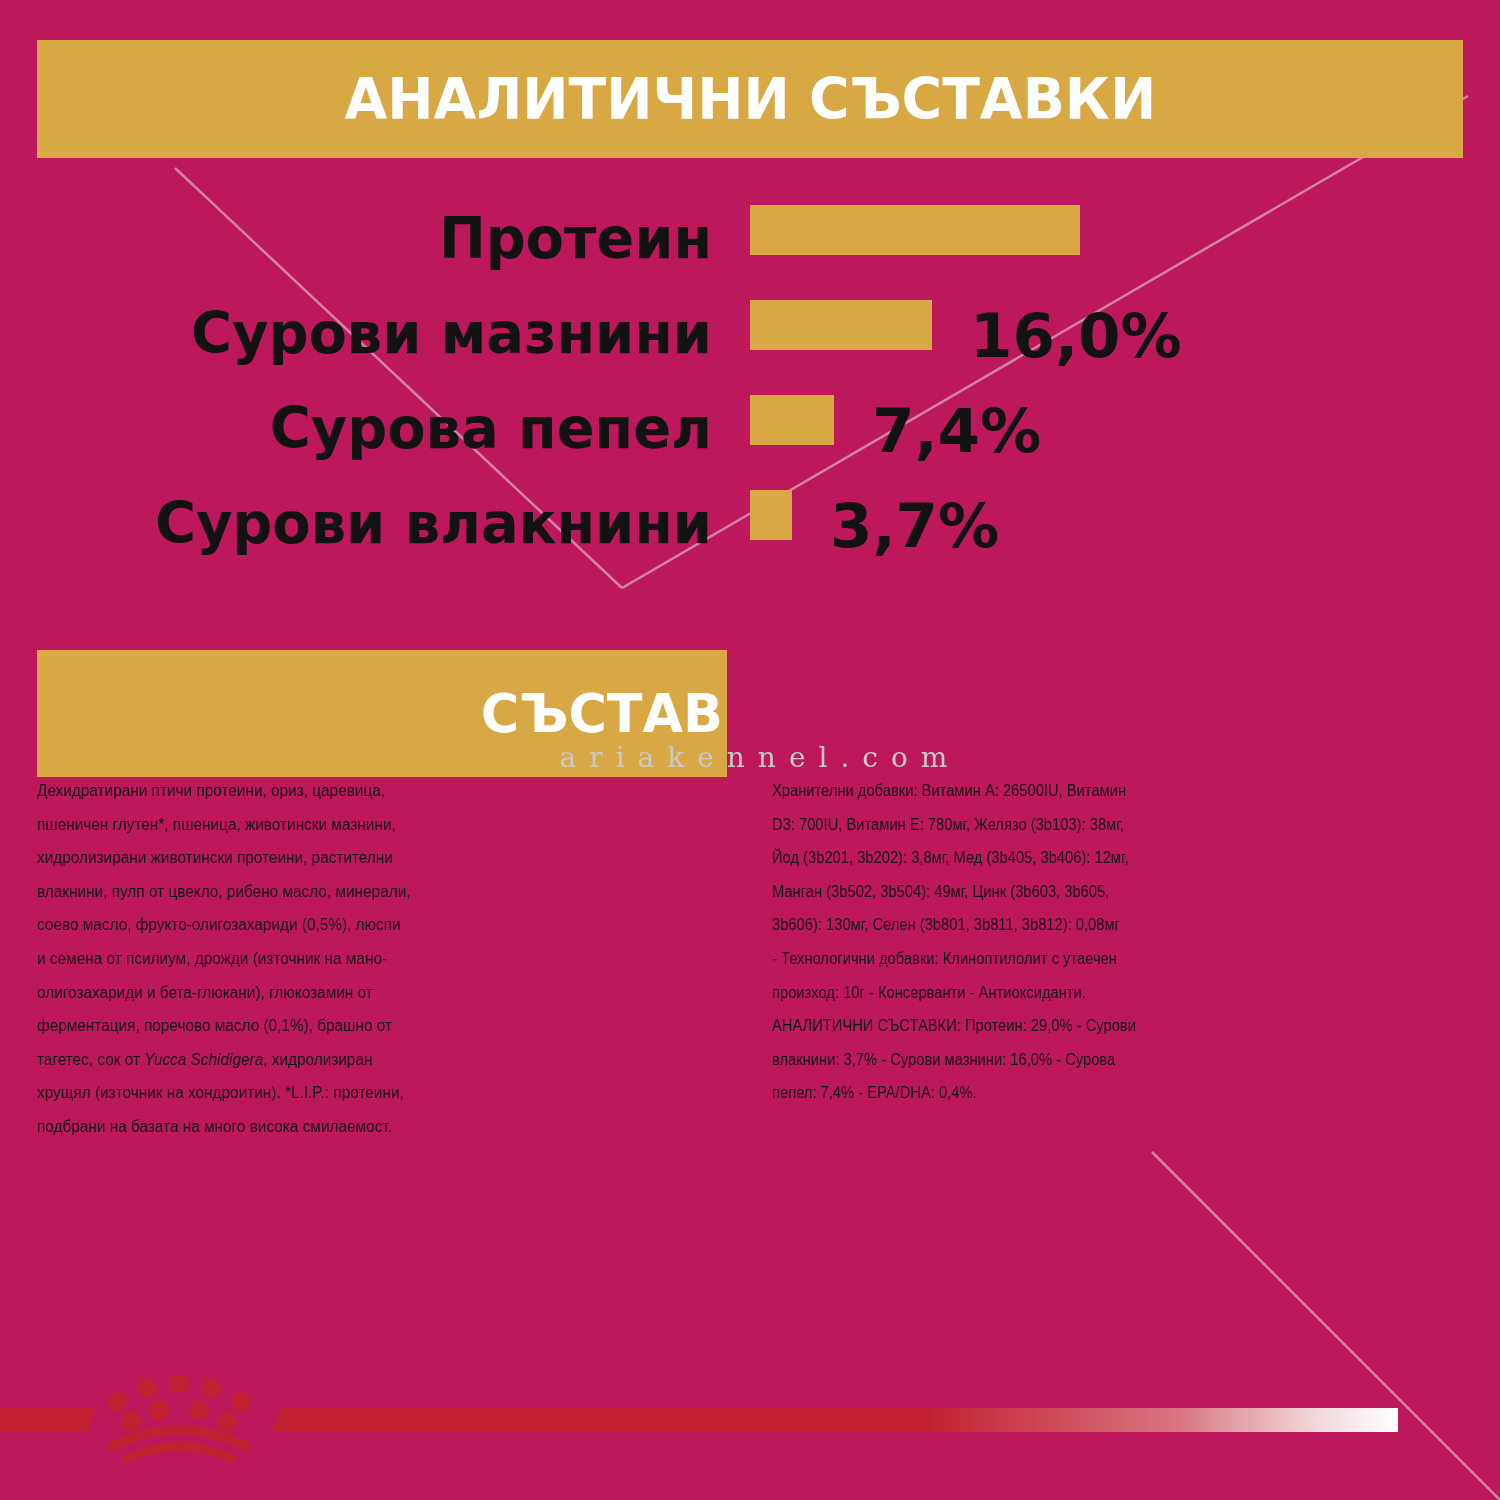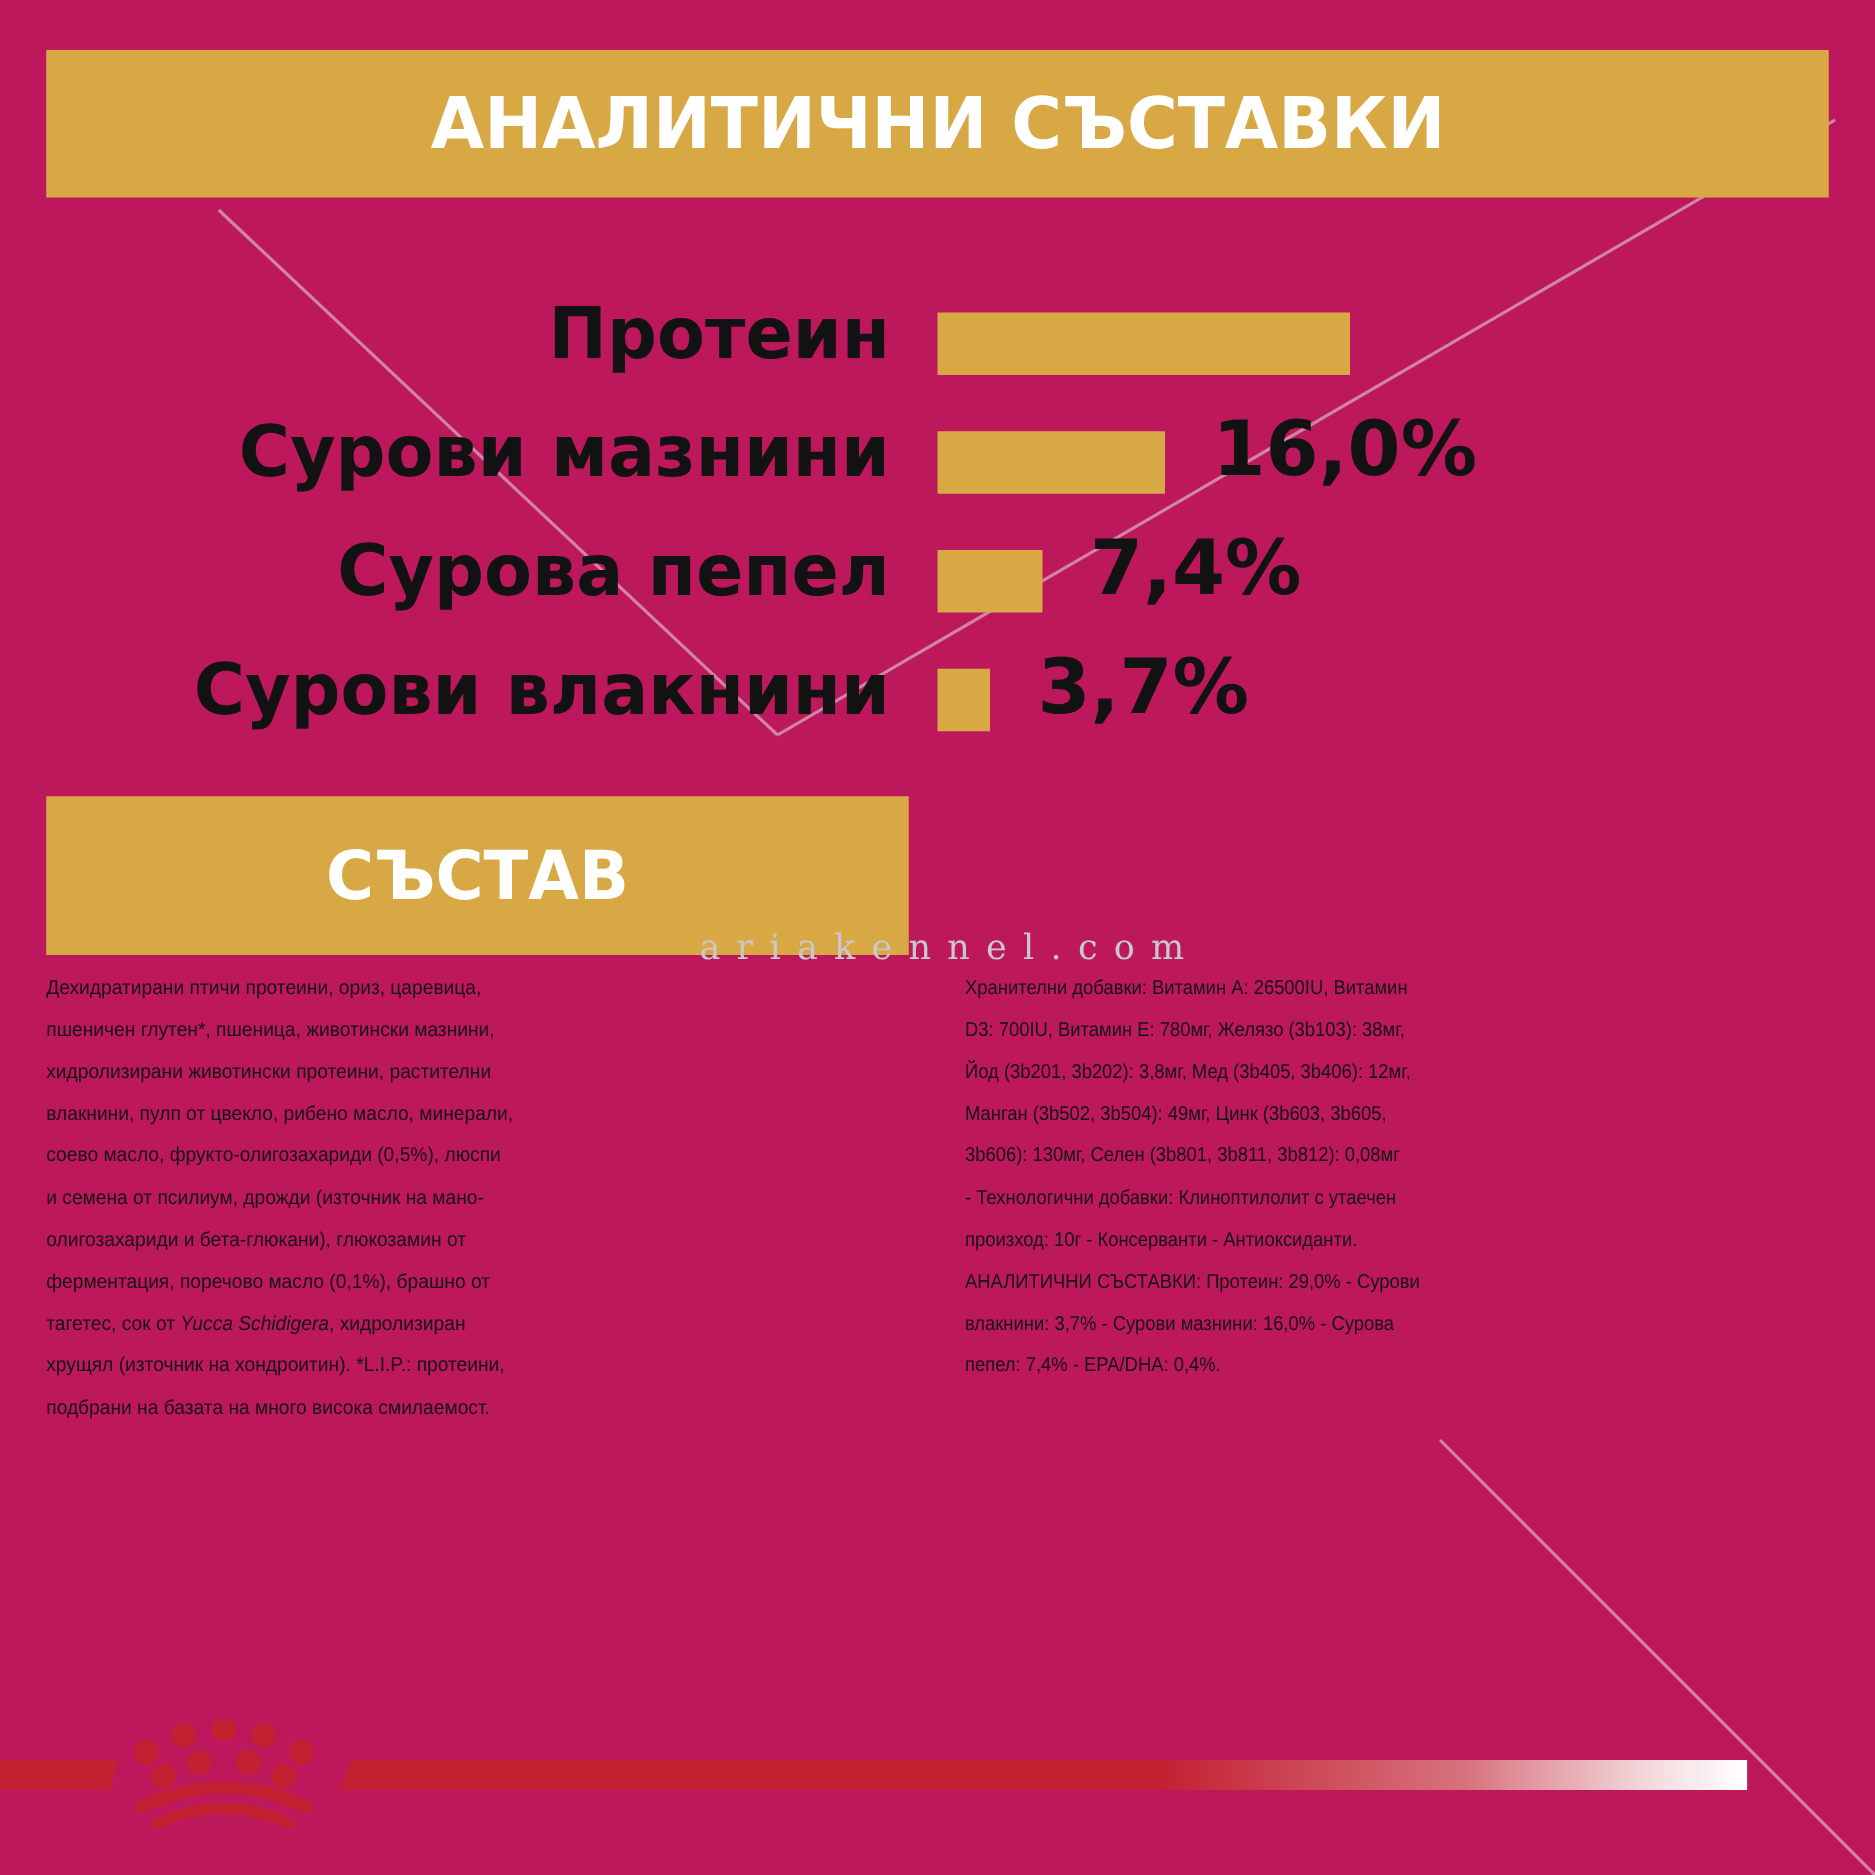--- a/index.html
+++ b/index.html
@@ -6,29 +6,29 @@
   .canvas{position:relative;width:1500px;height:1500px;background:#be185d;overflow:hidden;
           font-family:"Liberation Sans",sans-serif;}
   
   .wm-lines{position:absolute;left:0;top:0;width:1500px;height:1500px;pointer-events:none;}
 
   
   .banner{position:absolute;background:#D8A845;display:flex;align-items:center;justify-content:center;}
   .banner-top{left:37px;top:40px;width:1426px;height:118px;}
   .banner-top .bt{font-family:"DejaVu Sans","Liberation Sans",sans-serif;font-weight:bold;
                   font-size:57px;color:#ffffff;letter-spacing:0px;transform:scaleX(.97);white-space:nowrap;}
-  .banner-left{left:37px;top:637px;width:690px;height:127px;}
+  .banner-left{left:37px;top:650px;width:690px;height:127px;justify-content:flex-end;}
   .banner-right{left:772px;top:618px;width:691px;height:127px;}
   .sec-title{font-family:"DejaVu Sans","Liberation Sans",sans-serif;font-weight:bold;font-size:54px;
              color:#ffffff;white-space:nowrap;transform:scaleX(.97);}
   .sec-suffix{font-size:29px;font-weight:bold;margin-left:10px;position:relative;top:6px;}
 
   
   .chart{position:absolute;left:37px;top:205px;width:1426px;height:380px;}
-  .crow{position:absolute;left:0;width:1426px;height:95px;display:flex;align-items:flex-end;}
+  .crow{position:absolute;left:0;width:1426px;height:95px;display:flex;align-items:flex-start;}
   .clabel{width:675px;text-align:right;font-family:"DejaVu Sans","Liberation Sans",sans-serif;
           font-weight:bold;font-size:57px;color:#121212;white-space:nowrap;transform:scaleX(.98);transform-origin:right;}
   .cbar{height:50px;background:#D8A845;margin-left:38px;}
   .cval{font-family:"DejaVu Sans","Liberation Sans",sans-serif;font-weight:bold;font-size:61px;
         color:#121212;margin-left:38px;white-space:nowrap;}
 
   
   .watermark{position:absolute;left:440px;top:741px;width:640px;text-align:center;
              font-family:"DejaVu Serif","Liberation Serif",serif;font-size:28px;color:#c9c9c9;
              letter-spacing:13px;white-space:nowrap;}

